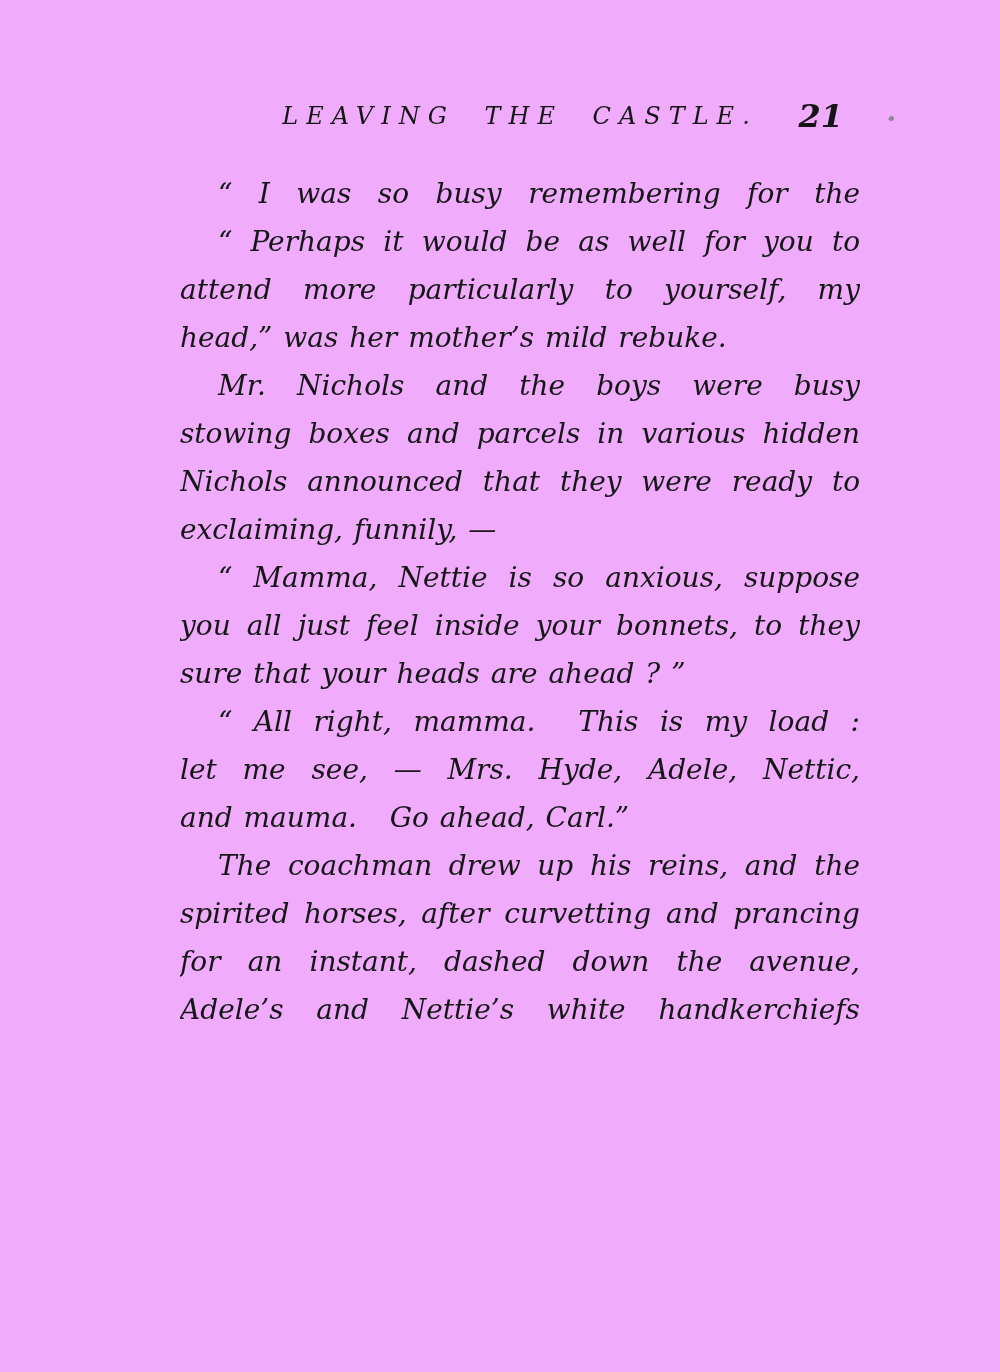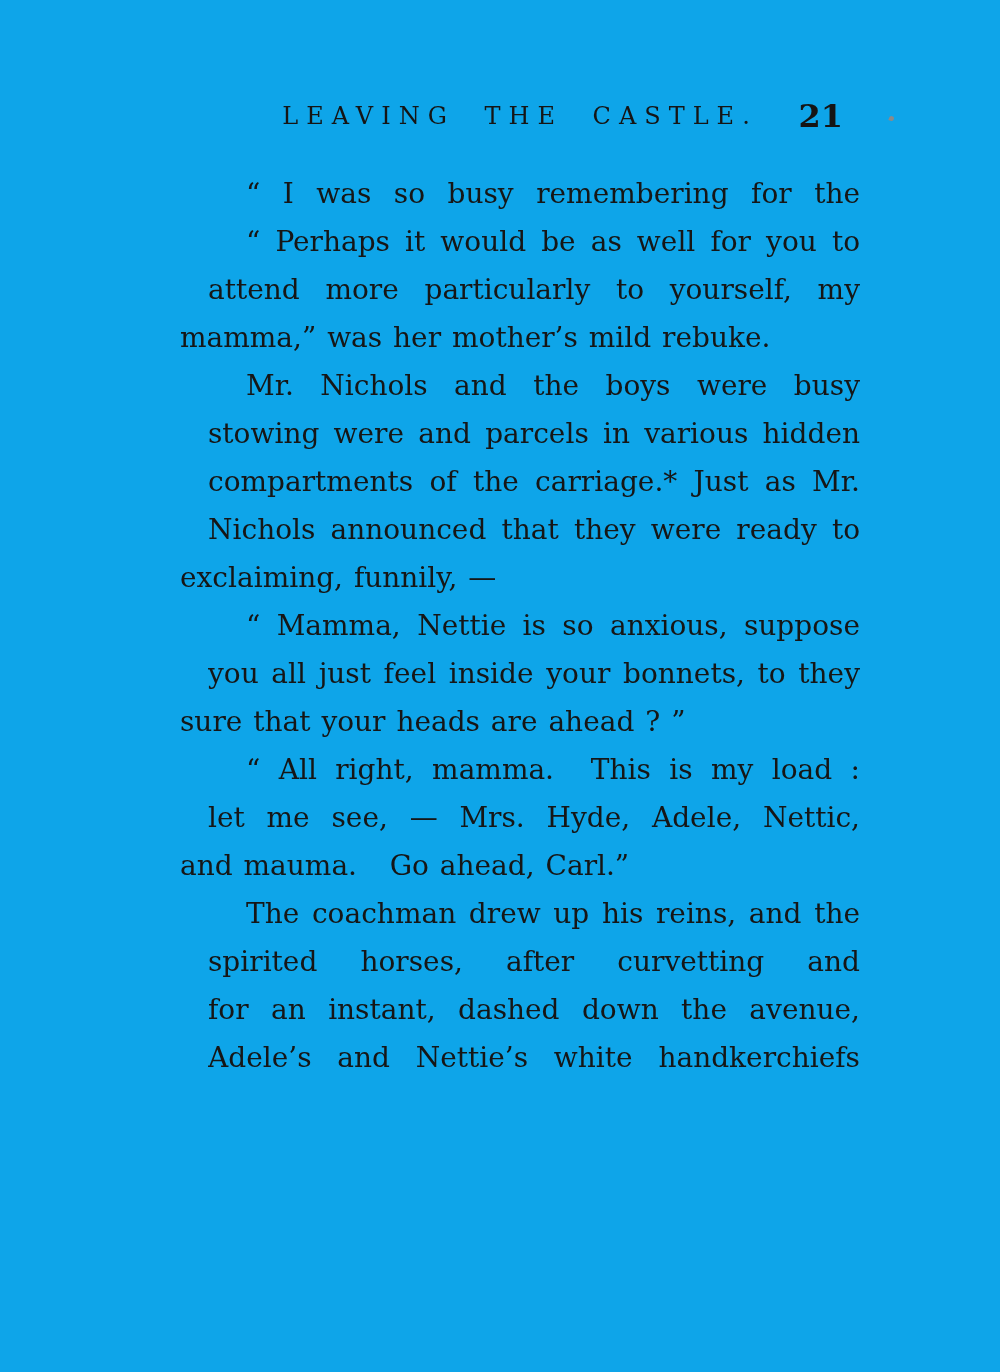--- a/index.html
+++ b/index.html
@@ -1,23 +1,24 @@
 <!DOCTYPE html>
 <html><head>
 <meta charset="utf-8">
 <style>
   html, body { margin: 0; padding: 0; background: #ffffff; }
   .page {
     position: relative;
     width: 1000px;
     height: 1372px;
-    background: #0ea5e9;
+    background: #f0abfc;
     overflow: hidden;
     font-family: "DejaVu Serif", serif;
     color: #161616;
+    font-style: italic;
   }
   .header {
     position: absolute;
     top: 100px;
     left: 180px;
     width: 680px;
     height: 42px;
   }
   .running-title {
     position: absolute;
@@ -59,21 +60,20 @@
     line-height: 48px;
     height: 48px;
     white-space: pre-wrap;
     word-spacing: 2px;
     text-align: left;
     overflow: hidden;
   }
   .line.fill {
     text-align: justify;
     text-align-last: justify;
-    margin-left: 28px;
   }
   .line.indent {
     text-indent: 38px;
   }
 </style>
 </head>
 <body>
 
 <div class="page">
   <div class="header">
@@ -82,26 +82,25 @@
     <span class="speck"></span>
   </div>
 
   <div class="body-text" id="body-text">
       <div class="para">
         <div class="line indent fill">“ I was so busy remembering for the</div>
       </div>
       <div class="para">
         <div class="line indent fill">“ Perhaps it would be as well for you to</div>
         <div class="line fill">attend more particularly to yourself, my</div>
-        <div class="line">mamma,” was her mother’s mild rebuke.</div>
+        <div class="line">head,” was her mother’s mild rebuke.</div>
       </div>
       <div class="para">
         <div class="line indent fill">Mr. Nichols and the boys were busy</div>
-        <div class="line fill">stowing were and parcels in various hidden</div>
-        <div class="line fill">compartments of the carriage.* Just as Mr.</div>
+        <div class="line fill">stowing boxes and parcels in various hidden</div>
         <div class="line fill">Nichols announced that they were ready to</div>
         <div class="line">exclaiming, funnily, —</div>
       </div>
       <div class="para">
         <div class="line indent fill">“ Mamma, Nettie is so anxious, suppose</div>
         <div class="line fill">you all just feel inside your bonnets, to they</div>
         <div class="line">sure that your heads are ahead ? ”</div>
       </div>
       <div class="para">
         <div class="line indent fill">“ All right, mamma.  This is my load :</div>

